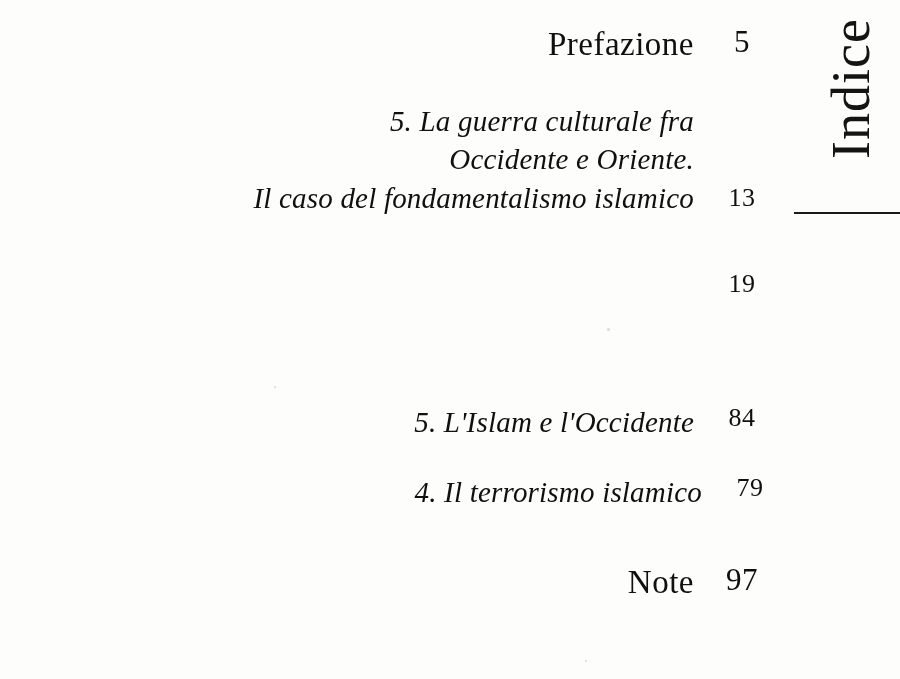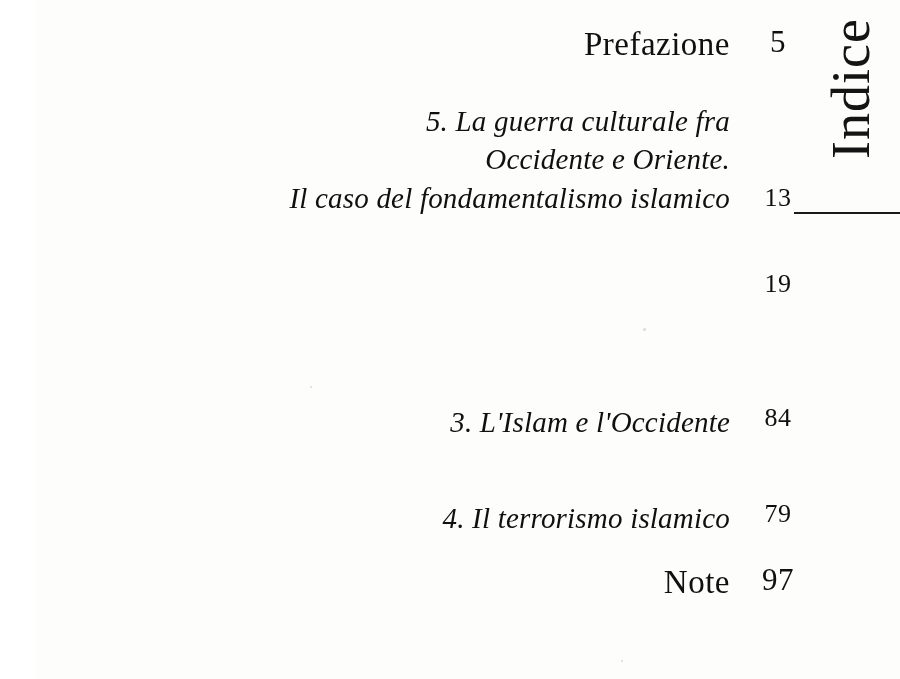--- a/index.html
+++ b/index.html
@@ -13,21 +13,20 @@
     position: relative;
     overflow: hidden;
     font-family: "Liberation Serif", serif;
     color: #101010;
   }
 
   .page {
     position: absolute;
     inset: 0;
     background: #fdfdfb;
-    margin-left: 36px;
   }
 
   
   .side-heading {
     position: absolute;
     right: 14px;
     top: 18px;
     width: 70px;
     height: 180px;
     display: flex;
@@ -108,21 +107,21 @@
     letter-spacing: 0.5px;
   }
 
   
   #entry-prefazione { top: 24px; }
   #entry-ch1 { top: 102px; }
   #entry-ch1 .page-num { align-self: flex-end; position: relative; top: -4px; }
   #entry-ch2 { top: 272px; }
   #entry-ch2 .page-num { align-self: flex-end; position: relative; top: -3px; }
   #entry-ch3 { top: 403px; }
-  #entry-ch4 { top: 499px; }
+  #entry-ch4 { top: 473px; padding-left: 8px; }
   #entry-note { top: 562px; }
 
   
   .speck {
     position: absolute;
     background: #cfcbc2;
     border-radius: 50%;
     opacity: 0.7;
   }
 </style>
@@ -143,21 +142,21 @@
 Occidente e Oriente.
 Il caso del fondamentalismo islamico</div>
       <div class="page-num">13</div>
     </div>
 
     <div class="entry italic" id="entry-ch2">
       <div class="page-num">19</div>
     </div>
 
     <div class="entry italic" id="entry-ch3">
-      <div class="title">3. L'Islam e l'Occidente</div>
+      <div class="title">5. L'Islam e l'Occidente</div>
       <div class="page-num">84</div>
     </div>
 
     <div class="entry italic" id="entry-ch4">
       <div class="title">4. Il terrorismo islamico</div>
       <div class="page-num">79</div>
     </div>
 
     <div class="entry roman" id="entry-note">
       <div class="title">Note</div>

